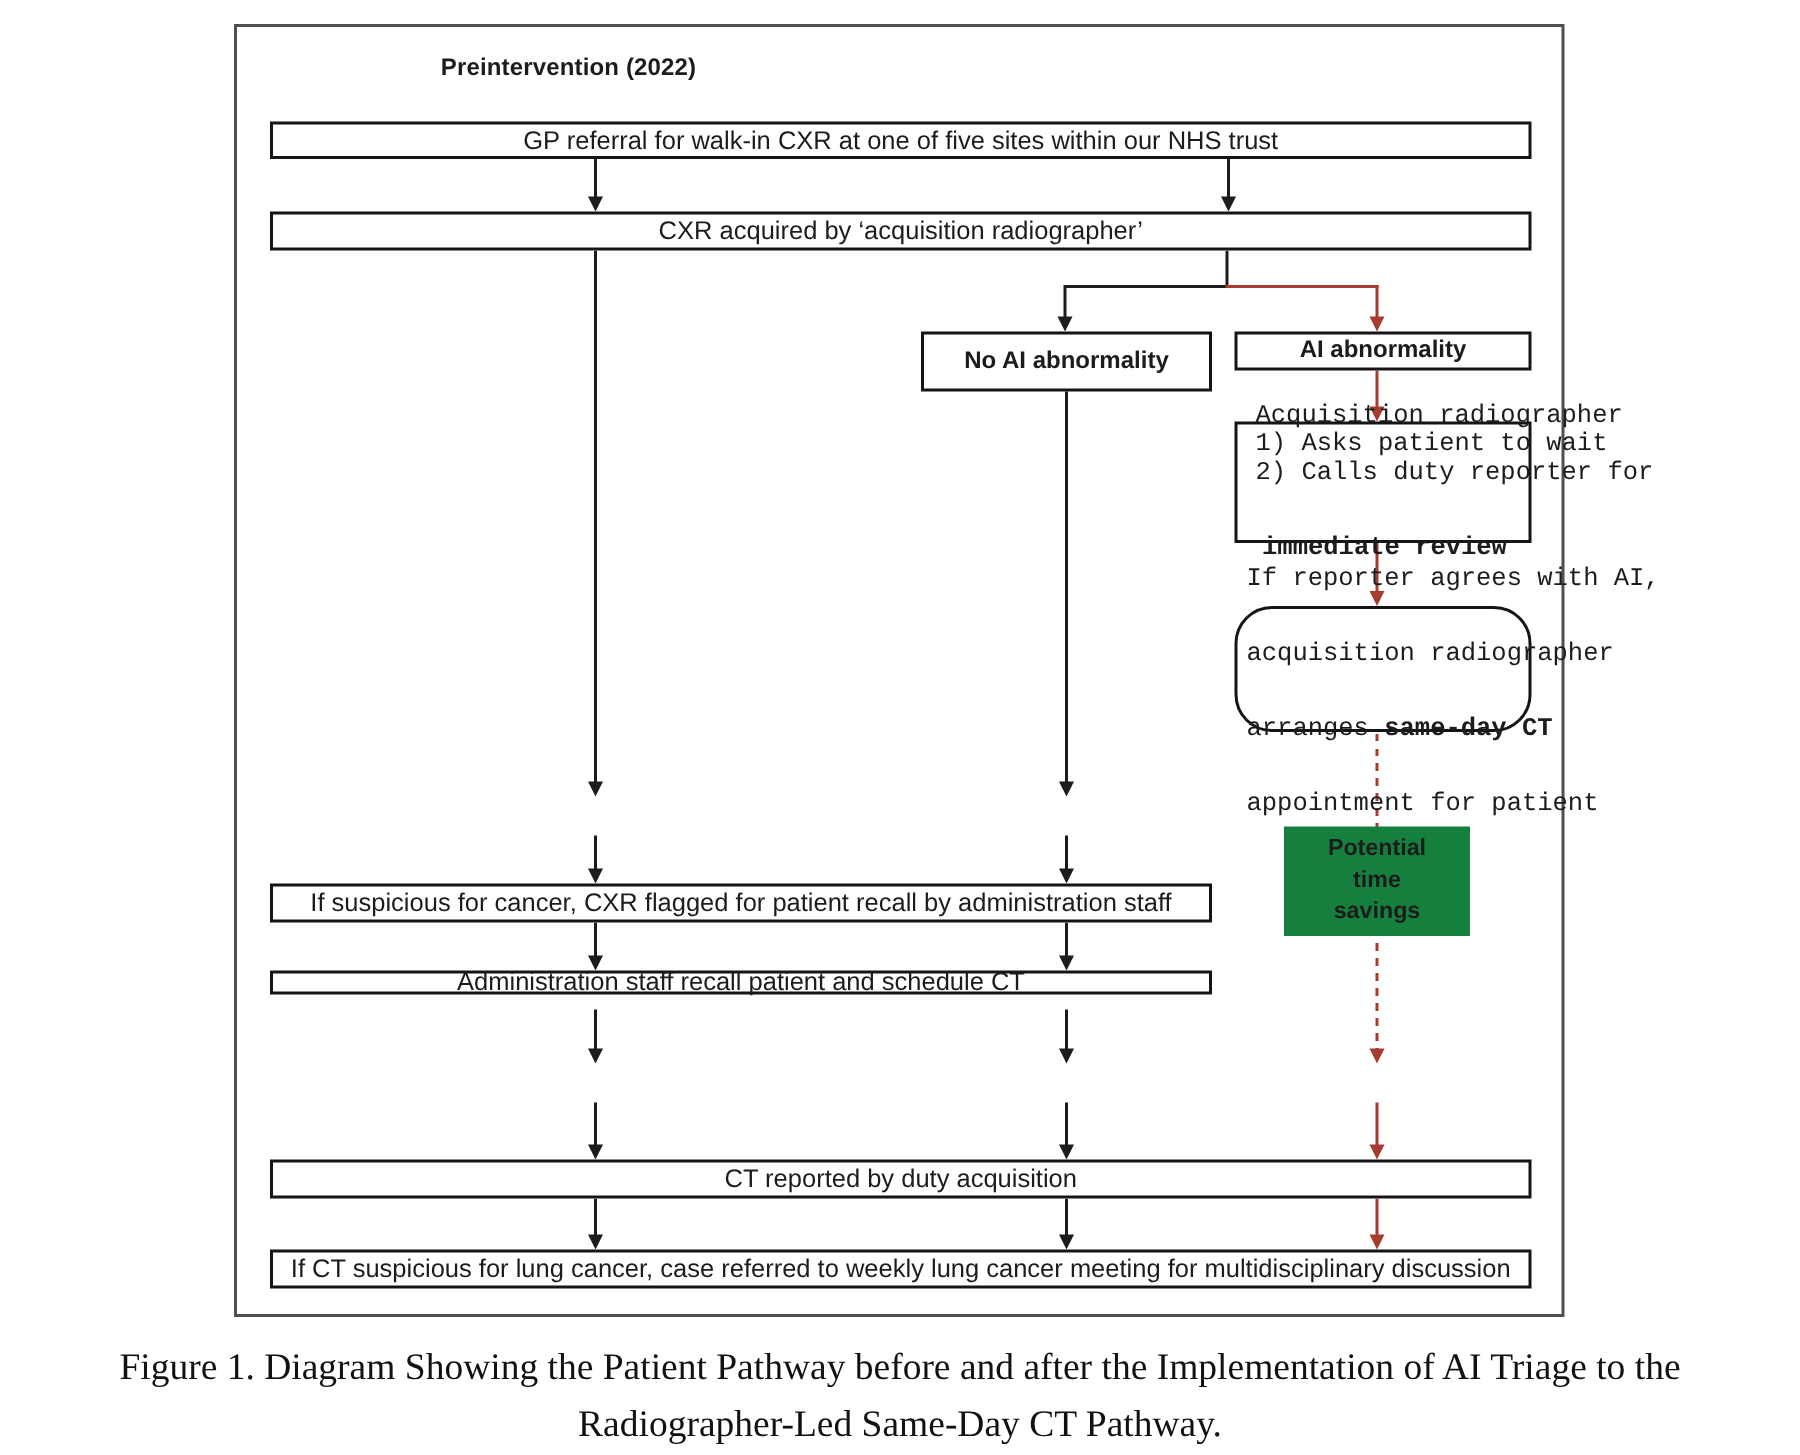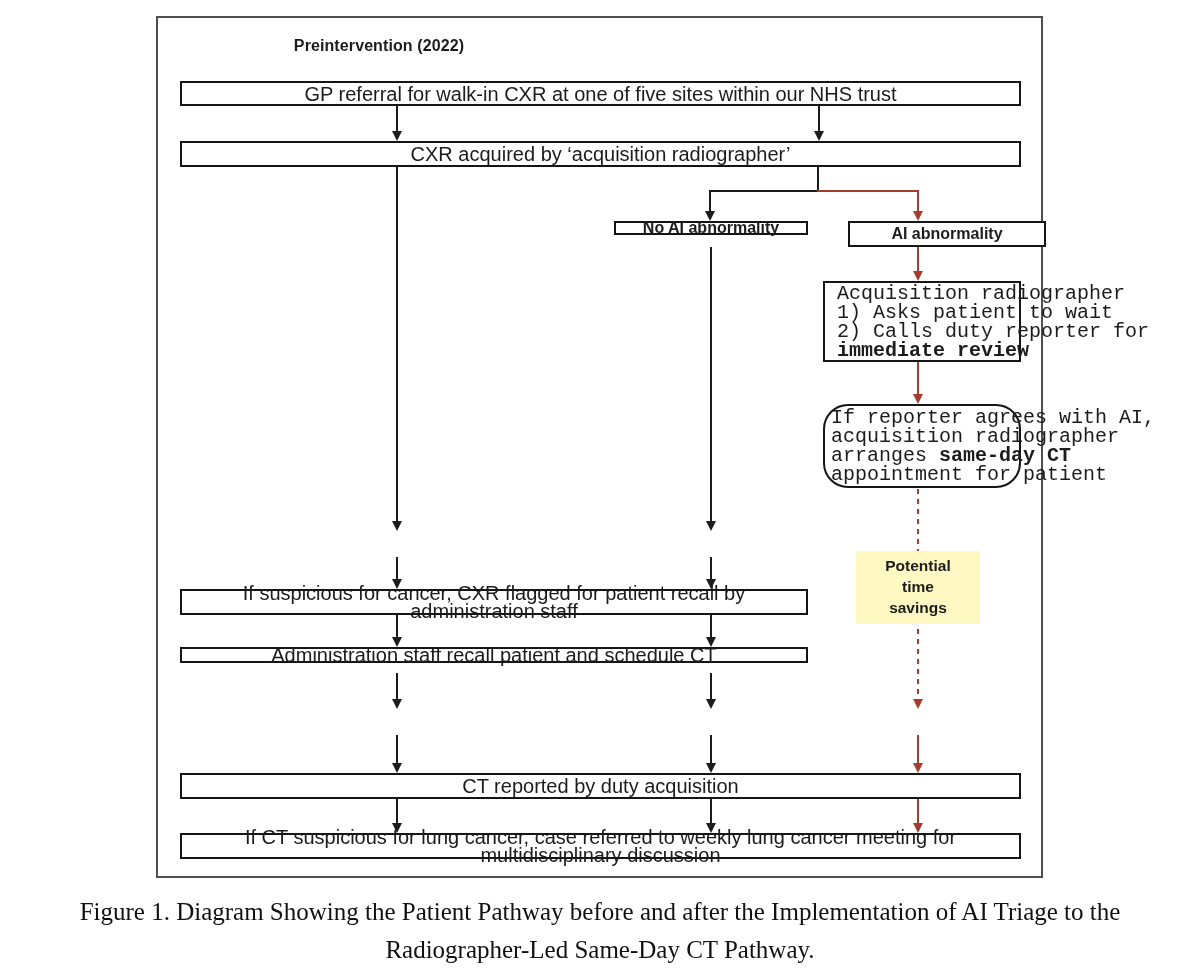--- a/index.html
+++ b/index.html
@@ -33,28 +33,28 @@
   }
   .col-header.pre{left:259px;width:240px;}
   .col-header.post{left:628px;width:260px;}
 
   
   .fbox{
     position:absolute;
     border:2px solid #151515;
     background:#fff;
     display:flex;align-items:center;justify-content:center;
-    font-size:20px;line-height:18px;
+    font-size:17px;line-height:18px;
     text-align:center;
     z-index:3;
   }
   .fbox.bold{font-weight:bold;font-size:16px;}
   .fbox.multi{flex-direction:column;align-items:stretch;justify-content:center;text-align:left;padding:4px 10px 4px 12px;font-family:Liberation Mono, monospace;}
   .fbox.multi .ln{white-space:nowrap;line-height:19px;}
-  .fbox.multi .ln.center{text-align:center;}
+  .fbox.multi .ln.center{text-align:center;margin-top:31px;}
   .fbox.multi.centered{text-align:center;padding:4px 6px;border-radius:25px;}
 
   
   .vl{position:absolute;width:2px;background:var(--ink);z-index:1;}
   .vl.red{background:var(--red);}
   .hl{position:absolute;height:2px;background:var(--ink);z-index:1;}
   .hl.red{background:var(--red);}
   .vl.dashed{
     background:repeating-linear-gradient(to bottom,var(--red) 0 5px,transparent 5px 10px);
   }
@@ -63,21 +63,21 @@
     position:absolute;width:0;height:0;z-index:2;
     border-left:5px solid transparent;
     border-right:5px solid transparent;
     border-top:10px solid var(--ink);
   }
   .ah.red{border-top-color:var(--red);}
 
   
   .savings{
     position:absolute;left:856px;top:551px;width:124px;
-    background:#fef9c3;z-index:4;
+    background:#15803d;z-index:4;
     font-weight:bold;font-size:15.5px;line-height:21px;
     text-align:center;white-space:pre-line;
     padding:4px 0 6px 0;
   }
 
   
   .caption{
     position:absolute;left:0;top:893px;width:1200px;
     font-family:"Liberation Serif",serif;
     font-size:25px;line-height:38px;
@@ -107,22 +107,22 @@
   <div class="hl" style="left:710px;top:190px;width:109px;"></div>
   <div class="hl red" style="left:817px;top:190px;width:102px;"></div>
   <div class="vl" style="left:709px;top:190px;height:22px;"></div>
   <div class="ah" style="left:705px;top:211px;"></div>
   <div class="vl red" style="left:917px;top:190px;height:22px;"></div>
   <div class="ah red" style="left:913px;top:211px;"></div>
 
   <div class="vl" style="left:396px;top:167px;height:355px;"></div>
   <div class="ah" style="left:392px;top:521px;"></div>
 
-  <div class="fbox bold" style="left:614px;top:221px;width:194px;height:14px;">No AI abnormality</div>
-  <div class="fbox bold" style="left:848px;top:221px;width:198px;height:26px;">AI abnormality</div>
+  <div class="fbox bold" style="left:614px;top:221px;width:194px;height:40px;">No AI abnormality</div>
+  <div class="fbox bold" style="left:823px;top:221px;width:198px;height:26px;">AI abnormality</div>
 
   <div class="vl" style="left:710px;top:247px;height:275px;"></div>
   <div class="ah" style="left:706px;top:521px;"></div>
 
   <div class="vl red" style="left:917px;top:247px;height:26px;"></div>
   <div class="ah red" style="left:913px;top:271px;"></div>
 
   <div class="fbox multi" style="left:823px;top:281px;width:198px;height:81px;">
     <div class="ln">Acquisition radiographer</div>
     <div class="ln">1) Asks patient to wait</div>

